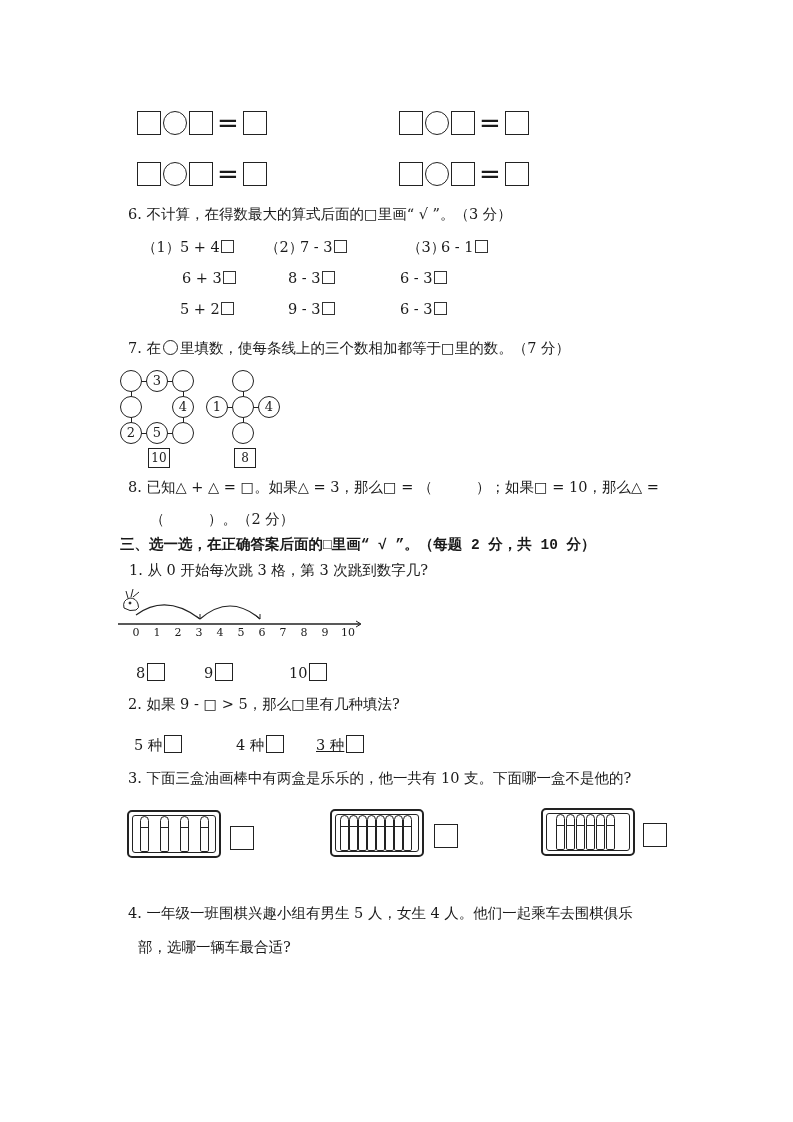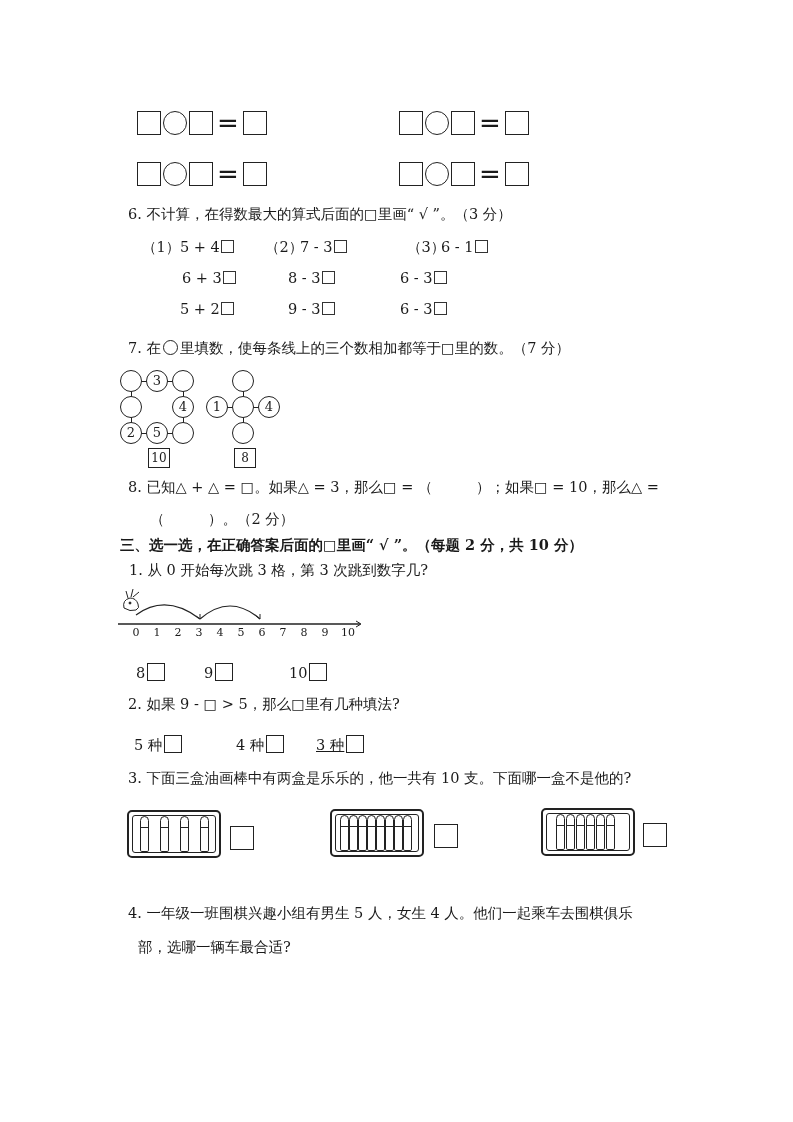--- a/index.html
+++ b/index.html
@@ -1,20 +1,20 @@
 <!DOCTYPE html>
 <html><head>
 <meta charset="utf-8">
 <style>
   html, body { margin: 0; padding: 0; background: #fff; }
   body { width: 793px; height: 1122px; position: relative; overflow: hidden;
          font-family: "DejaVu Serif", "Liberation Serif", serif; color: #1a1a1a; }
   .abs { position: absolute; }
   .txt { font-size: 14.5px; white-space: nowrap; line-height: 1; }
-  .bold { font-weight: bold; }
+  .bold { font-weight: bold; font-family: Liberation Mono, monospace; }
   .sq { display: inline-block; border: 1.6px solid #222; box-sizing: border-box; background: #fff; }
   .cir { display: inline-block; border: 1.6px solid #222; border-radius: 50%; box-sizing: border-box; background: #fff; }
   .eq-row { display: flex; align-items: center; gap: 2px; }
   .eq-sign { font-size: 26px; font-family: "DejaVu Sans", sans-serif; margin: 0 2px; line-height: 1; }
   .small-box { display: inline-block; width: 11px; height: 11px; border: 1px solid #333; vertical-align: -1px; margin-left: 1px; }
   .ans-box { display: inline-block; width: 16px; height: 16px; border: 1.4px solid #222; vertical-align: -3px; margin-left: 2px; }
   .crayon-box { position: absolute; width: 94px; height: 48px; border: 2px solid #222; border-radius: 5px; box-sizing: border-box; }
   .crayon-box .inner { position: absolute; left: 3px; top: 3px; right: 3px; bottom: 3px; border: 1.5px solid #222; border-radius: 3px; }
   .crayon { position: absolute; bottom: 4px; width: 9px; height: 36px; border: 1.4px solid #222; box-sizing: border-box; border-radius: 5px 5px 2px 2px; background: #fff; }
   .crayon::after { content: ""; position: absolute; left: -1px; right: -1px; top: 10px; border-top: 1.4px solid #222; }

